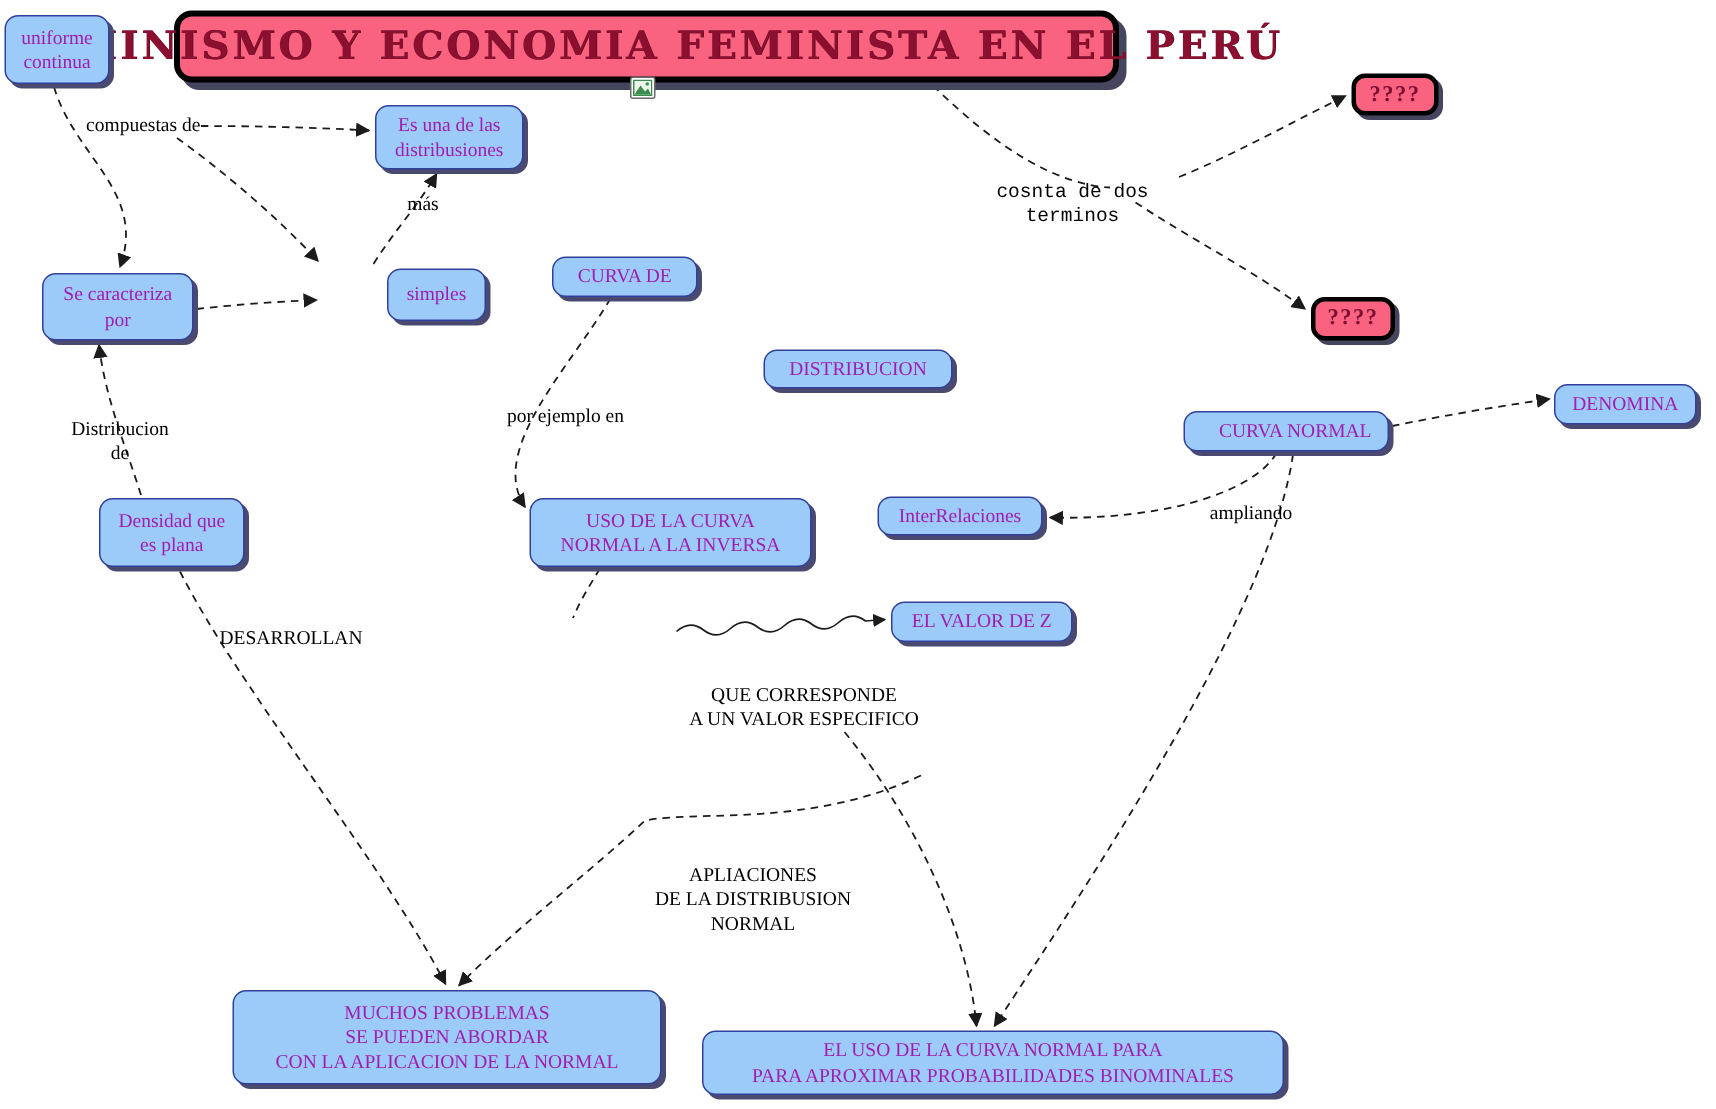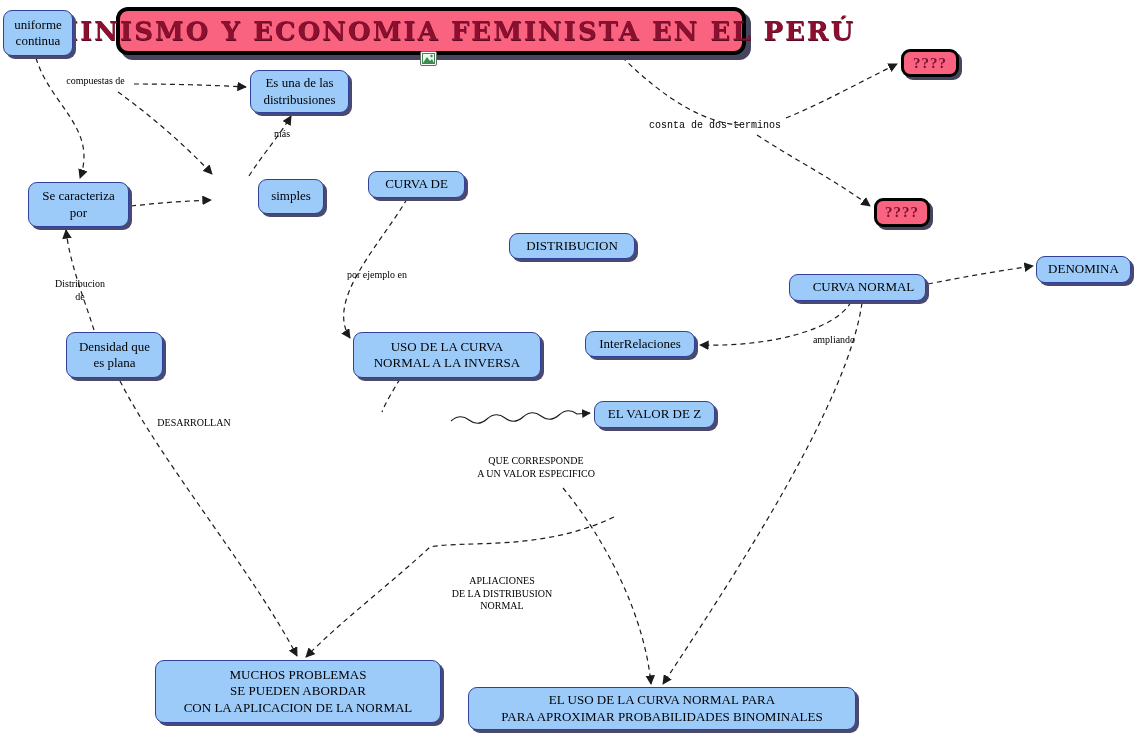--- a/index.html
+++ b/index.html
@@ -5,39 +5,39 @@
   html,body{margin:0;padding:0;background:#ffffff;}
   #canvas{
     position:relative;width:1144px;height:739px;background:#ffffff;
     overflow:hidden;font-family:"Liberation Serif", serif;
   }
   svg.links{position:absolute;left:0;top:0;width:1144px;height:739px;pointer-events:none;}
   .edge{fill:none;stroke:#1b1b1b;stroke-width:1.2;stroke-dasharray:5 4;}
   .edge-solid{fill:none;stroke:#1b1b1b;stroke-width:1.1;}
   .node{
     position:absolute;background:#9ccbfa;border:1.5px solid #31409b;border-radius:9px;
-    box-shadow:3px 3px 0 #4a4a70;color:#000000;font-size:13px;line-height:1.25;
+    box-shadow:3px 3px 0 #4a4a70;color:#a21caf;font-size:13px;line-height:1.25;
     display:flex;align-items:center;justify-content:center;text-align:center;
     white-space:pre-line;padding:2px 6px;box-sizing:border-box;
   }
   .node-pink{
     position:absolute;background:#f9637f;border:3px solid #000000;border-radius:9px;
     box-shadow:3px 3px 0 #45455e;color:#7c0f33;font-weight:bold;font-size:15px;
     display:flex;align-items:center;justify-content:center;letter-spacing:1px;
     box-sizing:border-box;
   }
   .node-title{
     position:absolute;background:#f9637f;border:4px solid #000000;border-radius:12px;
     box-shadow:5px 5px 0 #45455e;color:#8b1030;font-family:"DejaVu Serif", serif;
     font-weight:bold;font-size:26px;letter-spacing:2px;
     display:flex;align-items:center;justify-content:center;white-space:nowrap;
     box-sizing:border-box;text-shadow:0.5px 0.5px 0 #5c0a20;
   }
   .lbl{
-    position:absolute;color:#000000;font-size:10px;line-height:1.25;text-align:center;
+    position:absolute;color:#000000;font-size:13px;line-height:1.25;text-align:center;
     white-space:pre-line;
   }
   .attach{
     position:absolute;width:17px;height:15px;background:#ffffff;border:1px solid #6a6a6a;
     border-radius:2px;display:flex;align-items:center;justify-content:center;
     box-sizing:border-box;
   }
 </style>
 </head>
 <body>

